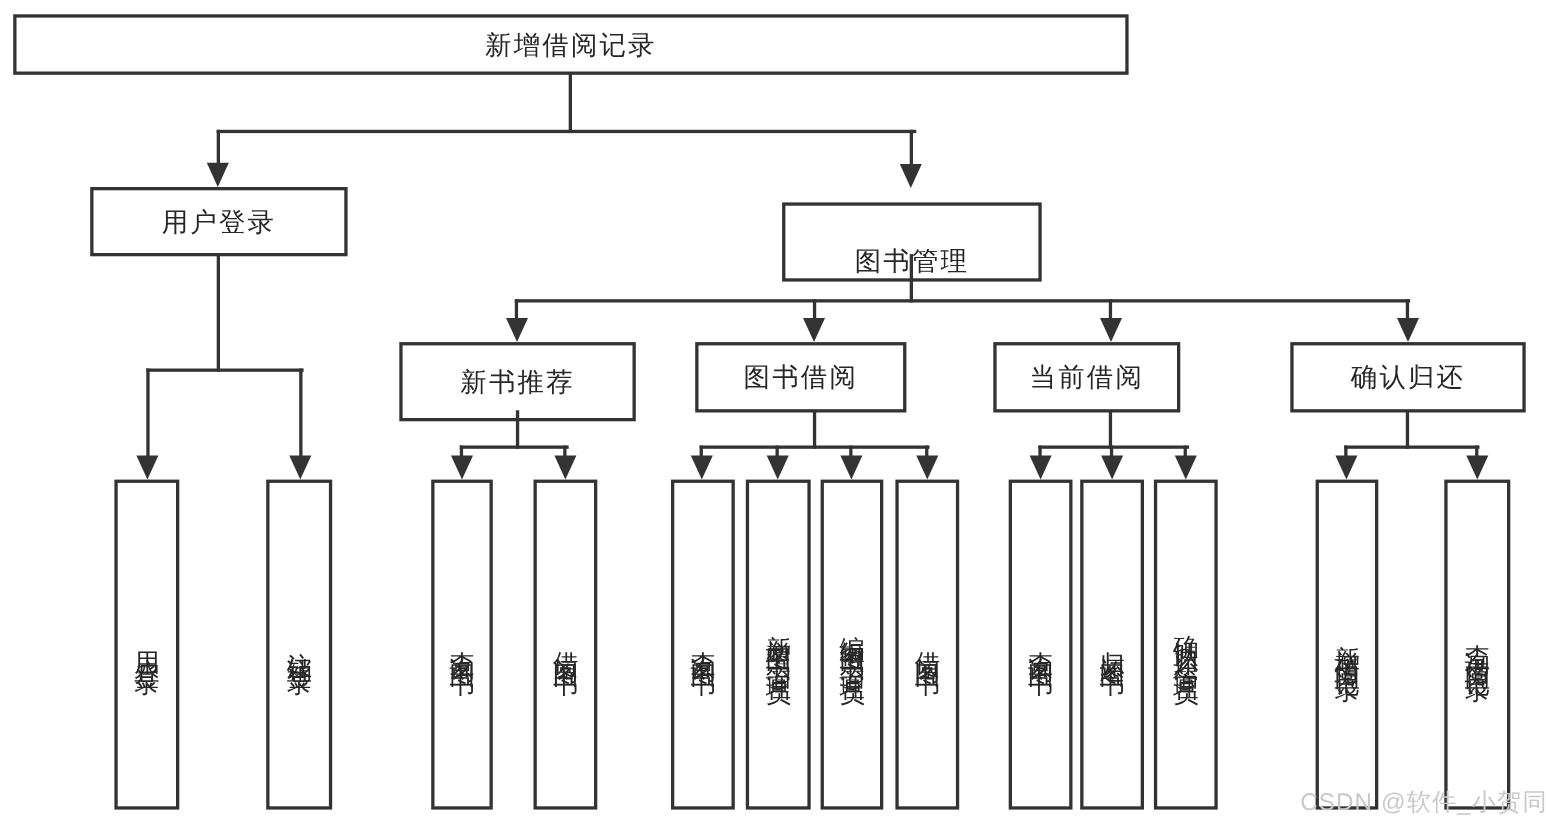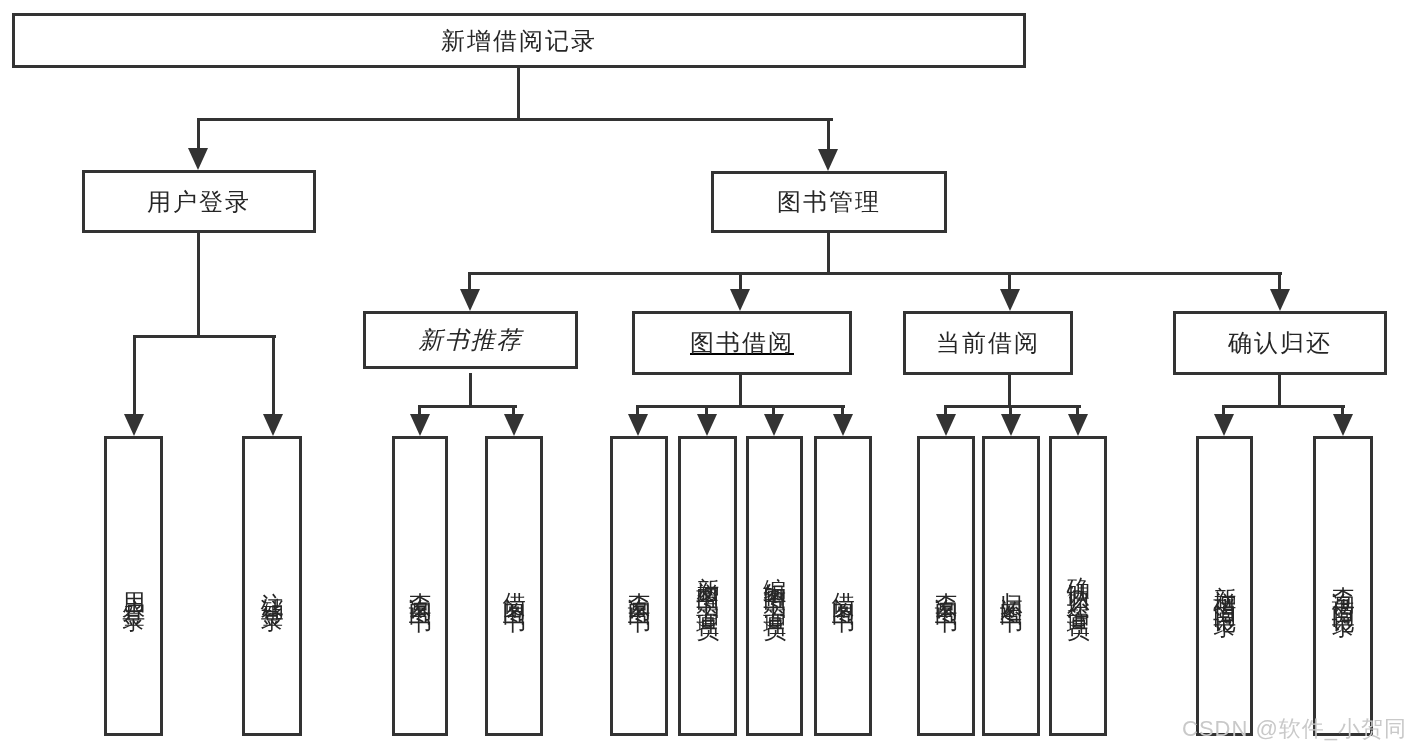--- a/index.html
+++ b/index.html
@@ -39,28 +39,28 @@
 
 <div id="canvas" style="--line: #333333; --text: #262626; --wm: #c9c9c9;">
 
   <div class="hbox" style="left:12px;top:13px;width:1014px;height:55px;">
     <span>新增借阅记录</span>
   </div>
 
   <div class="hbox" style="left:82px;top:170px;width:234px;height:63px;">
     <span>用户登录</span>
   </div>
-  <div class="hbox" style="left:711px;top:171px;width:236px;height:62px;">
+  <div class="hbox" style="left:711px;top:184px;width:236px;height:72px;align-items:flex-end;">
     <span>图书管理</span>
   </div>
 
-  <div class="hbox" style="left:363px;top:311px;width:215px;height:58px;font-style:italic;">
+  <div class="hbox" style="left:363px;top:311px;width:215px;height:72px;">
     <span>新书推荐</span>
   </div>
-  <div class="hbox" style="left:632px;top:311px;width:220px;height:64px;text-decoration:underline;">
+  <div class="hbox" style="left:632px;top:311px;width:192px;height:64px;">
     <span>图书借阅</span>
   </div>
   <div class="hbox" style="left:903px;top:311px;width:170px;height:64px;">
     <span>当前借阅</span>
   </div>
   <div class="hbox" style="left:1173px;top:311px;width:214px;height:64px;">
     <span>确认归还</span>
   </div>
 
   <div class="leaf" style="left:104px;width:59px;">

